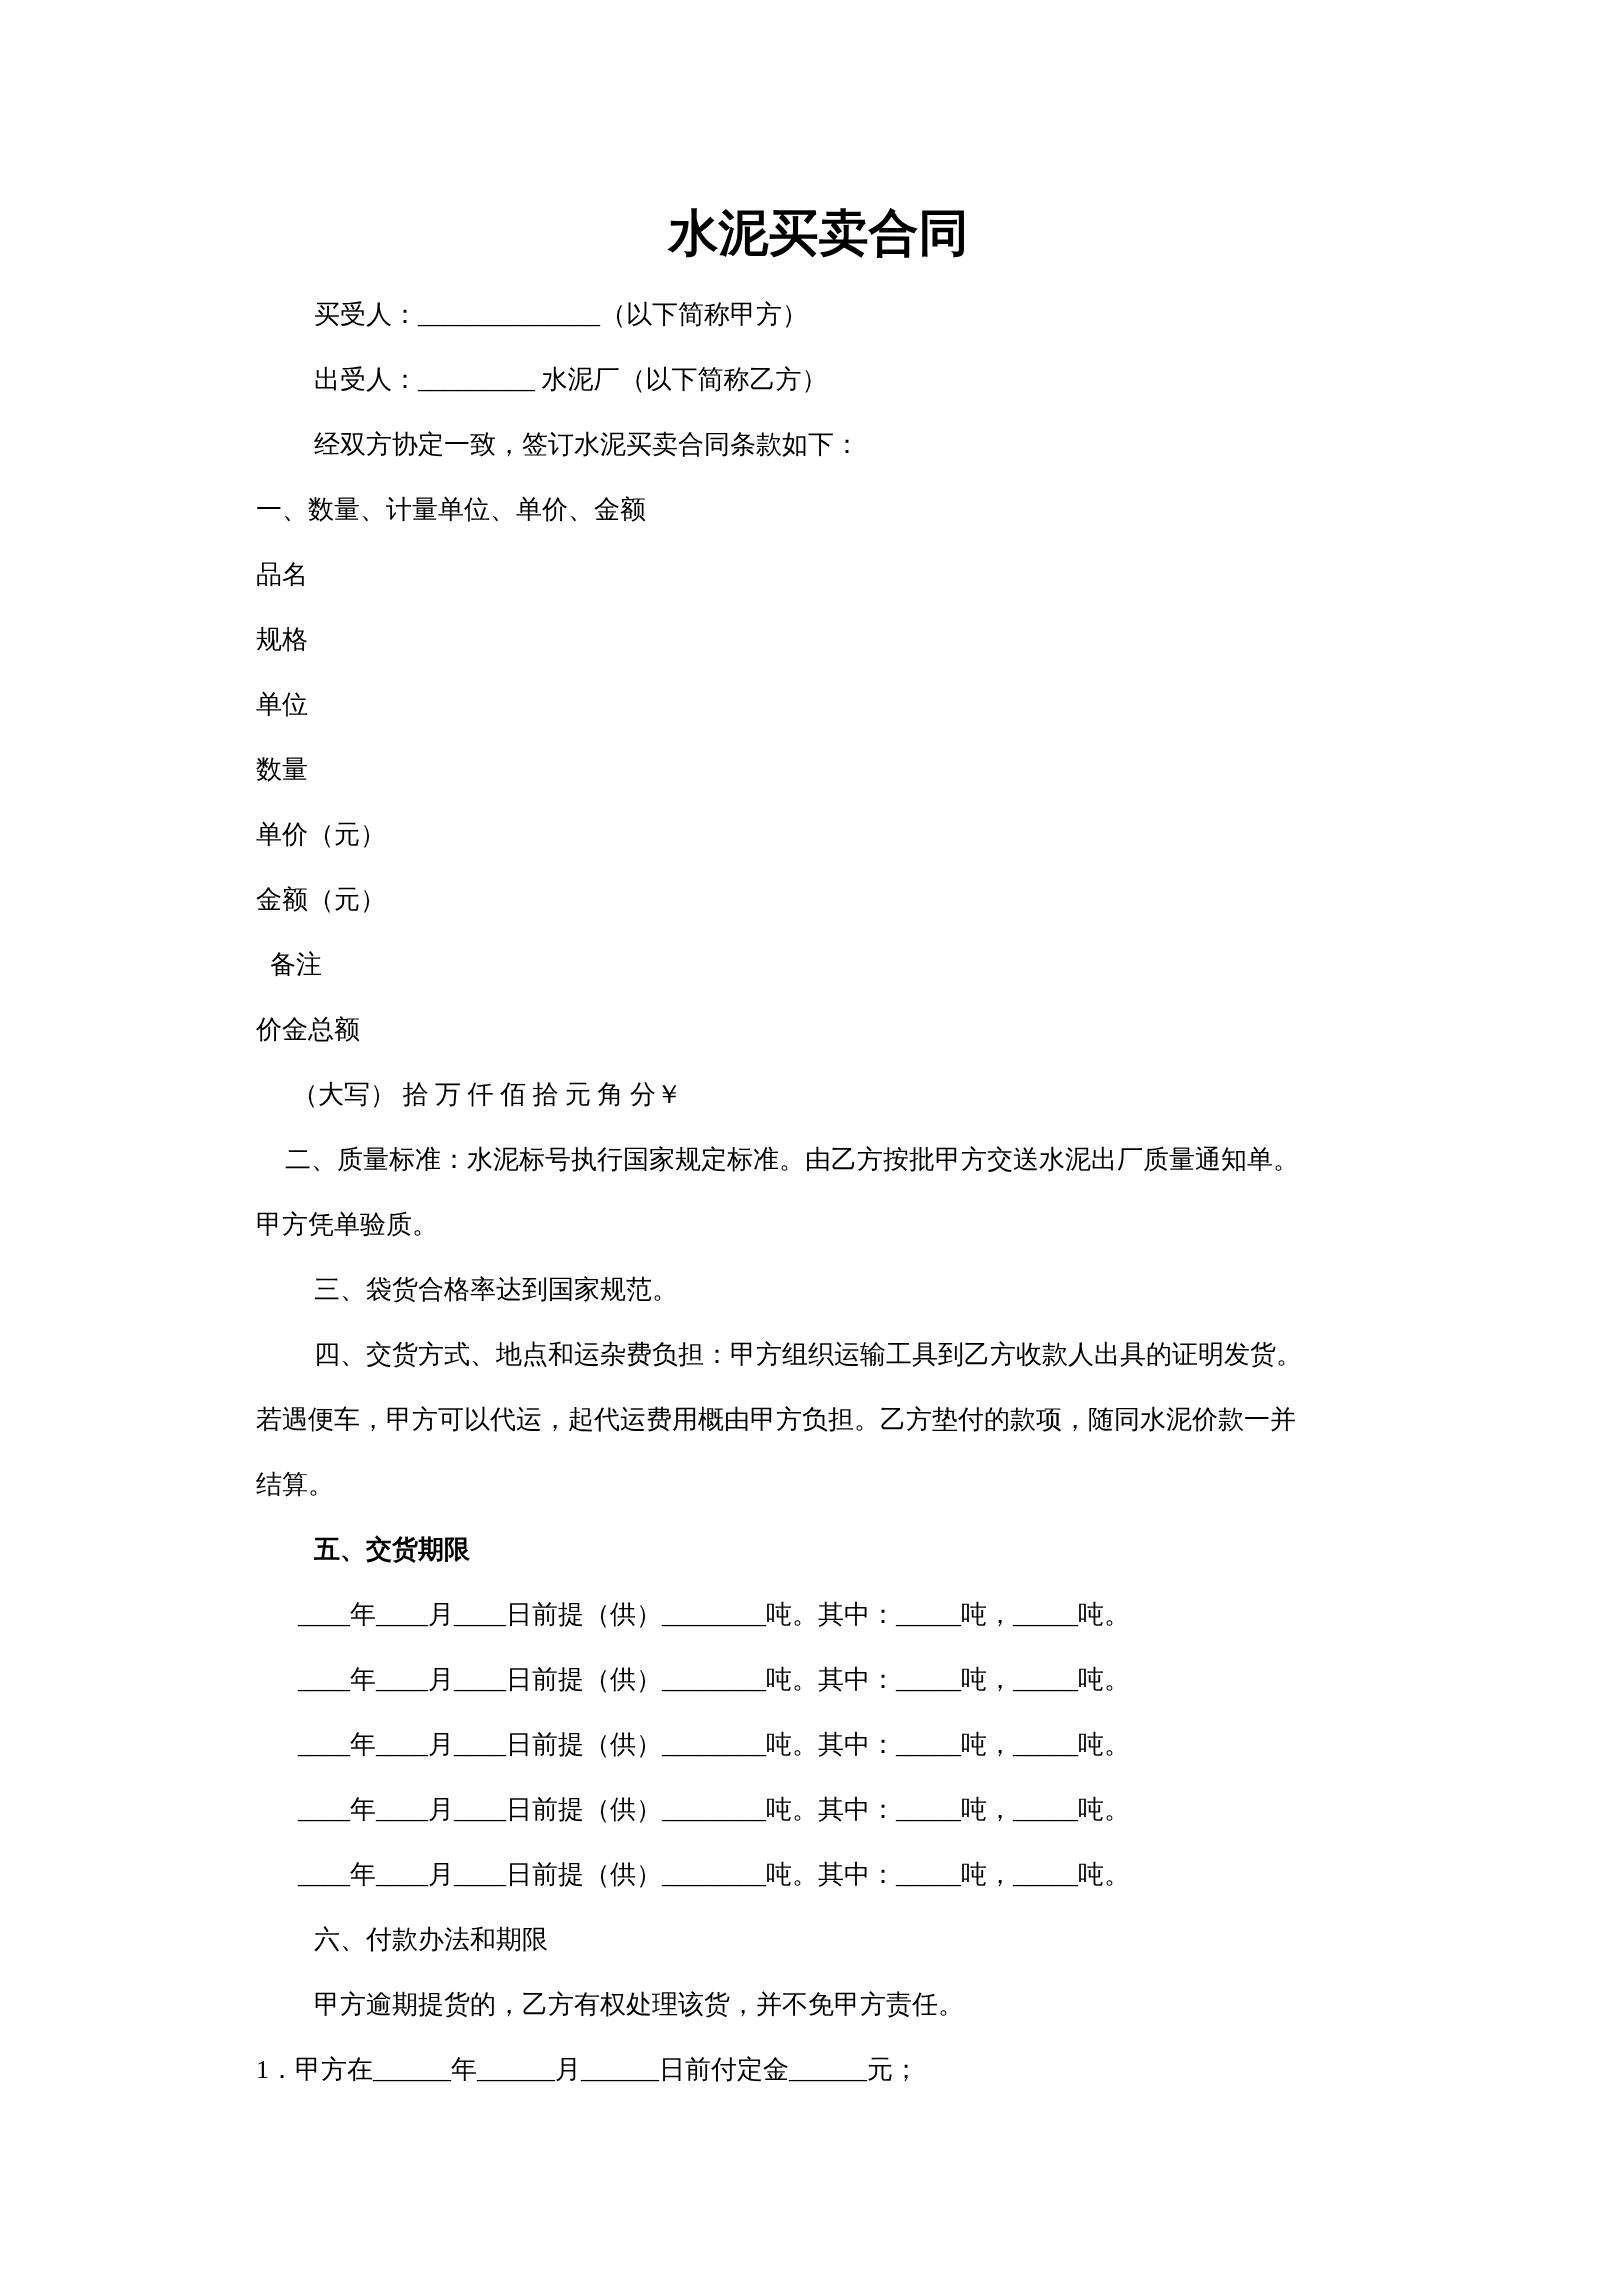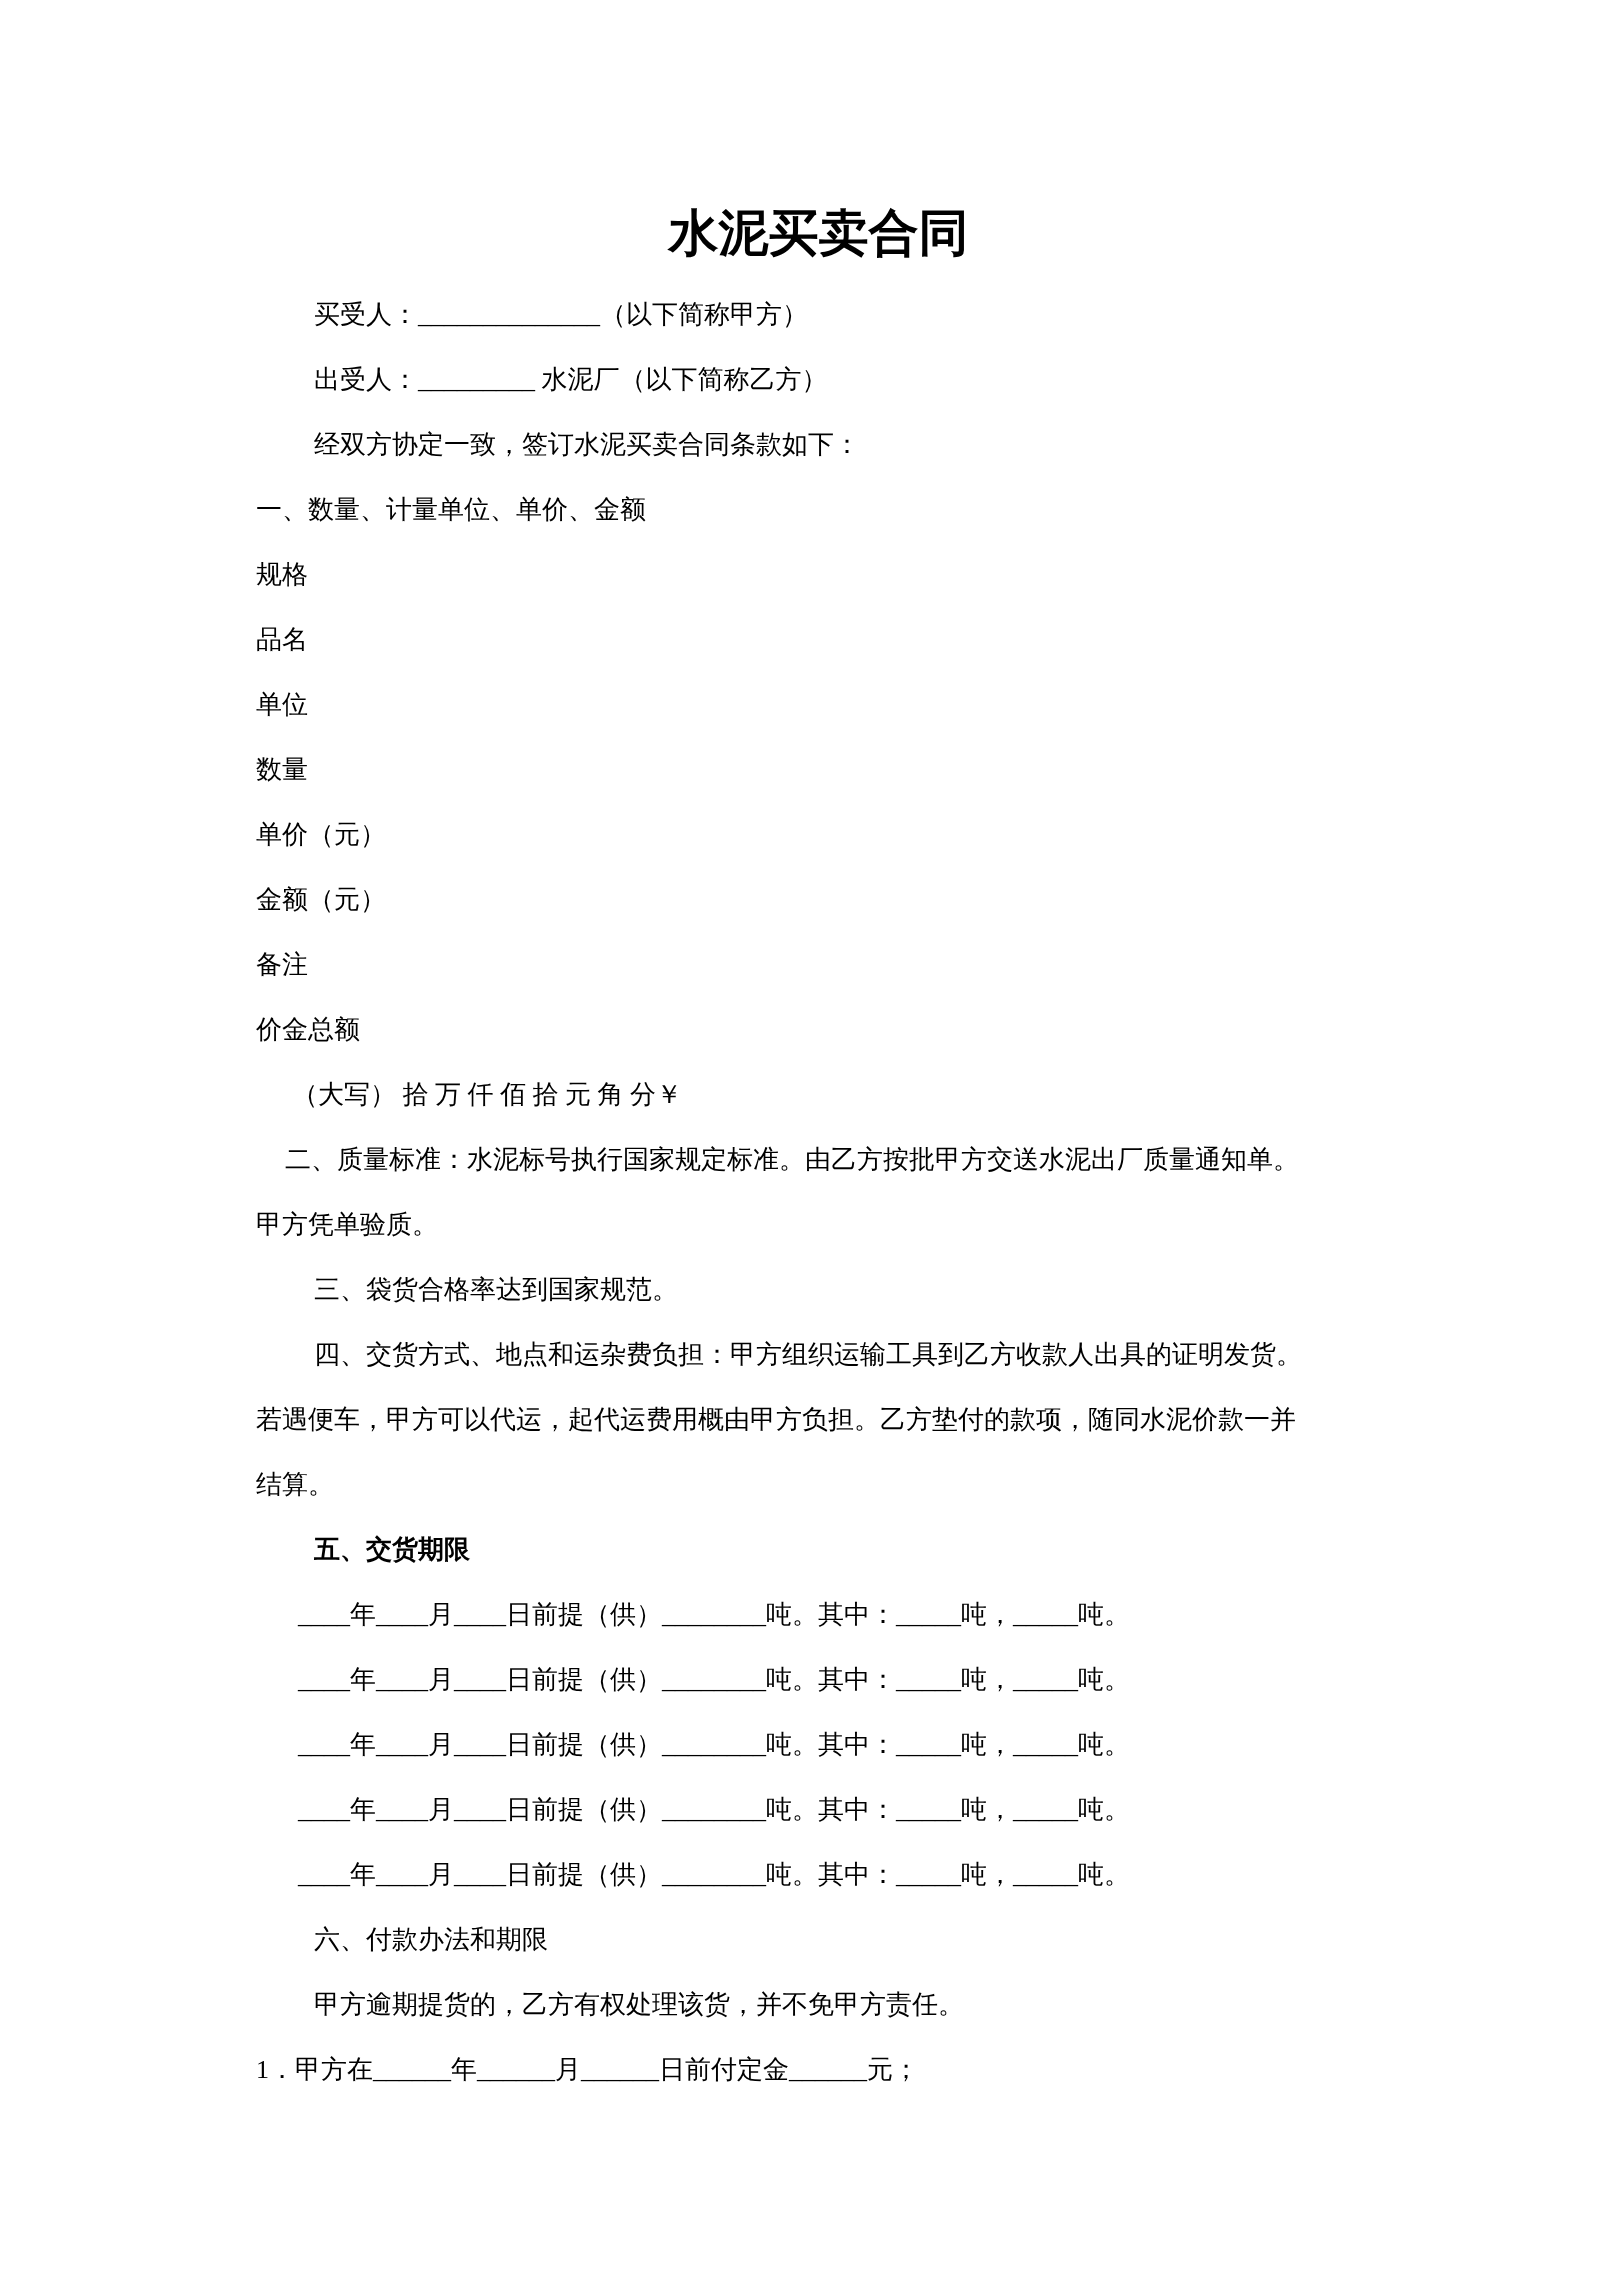--- a/index.html
+++ b/index.html
@@ -49,27 +49,27 @@
 </head>
 <body>
 
 <div class="page">
   <h1 class="doc-title">水泥买卖合同</h1>
   <div class="doc-body" id="doc-body">
       <div class="doc-line" style="text-indent: 58px;">买受人：______________（以下简称甲方）</div>
       <div class="doc-line" style="text-indent: 58px;">出受人：_________ 水泥厂（以下简称乙方）</div>
       <div class="doc-line" style="text-indent: 58px;">经双方协定一致，签订水泥买卖合同条款如下：</div>
       <div class="doc-line" style="text-indent: 0px;">一、数量、计量单位、单价、金额</div>
+      <div class="doc-line" style="text-indent: 0px;">品名</div>
       <div class="doc-line" style="text-indent: 0px;">规格</div>
-      <div class="doc-line" style="text-indent: 0px;">品名</div>
       <div class="doc-line" style="text-indent: 0px;">单位</div>
       <div class="doc-line" style="text-indent: 0px;">数量</div>
       <div class="doc-line" style="text-indent: 0px;">单价（元）</div>
       <div class="doc-line" style="text-indent: 0px;">金额（元）</div>
-      <div class="doc-line" style="text-indent: 0px;">备注</div>
+      <div class="doc-line" style="text-indent: 0px; margin-left: 14px;">备注</div>
       <div class="doc-line" style="text-indent: 0px;">价金总额</div>
       <div class="doc-line" style="text-indent: 0px; margin-left: 36px;">（大写） 拾 万 仟 佰 拾 元 角 分￥</div>
       <div class="doc-line" style="text-indent: 29px;">二、质量标准：水泥标号执行国家规定标准。由乙方按批甲方交送水泥出厂质量通知单。</div>
       <div class="doc-line" style="text-indent: 0px;">甲方凭单验质。</div>
       <div class="doc-line" style="text-indent: 58px;">三、袋货合格率达到国家规范。</div>
       <div class="doc-line" style="text-indent: 58px;">四、交货方式、地点和运杂费负担：甲方组织运输工具到乙方收款人出具的证明发货。</div>
       <div class="doc-line" style="text-indent: 0px;">若遇便车，甲方可以代运，起代运费用概由甲方负担。乙方垫付的款项，随同水泥价款一并</div>
       <div class="doc-line" style="text-indent: 0px;">结算。</div>
       <div class="doc-line" style="text-indent: 58px; font-weight: bold;">五、交货期限</div>
       <div class="doc-line" style="text-indent: 42px;">____年____月____日前提（供）________吨。其中：_____吨，_____吨。</div>

